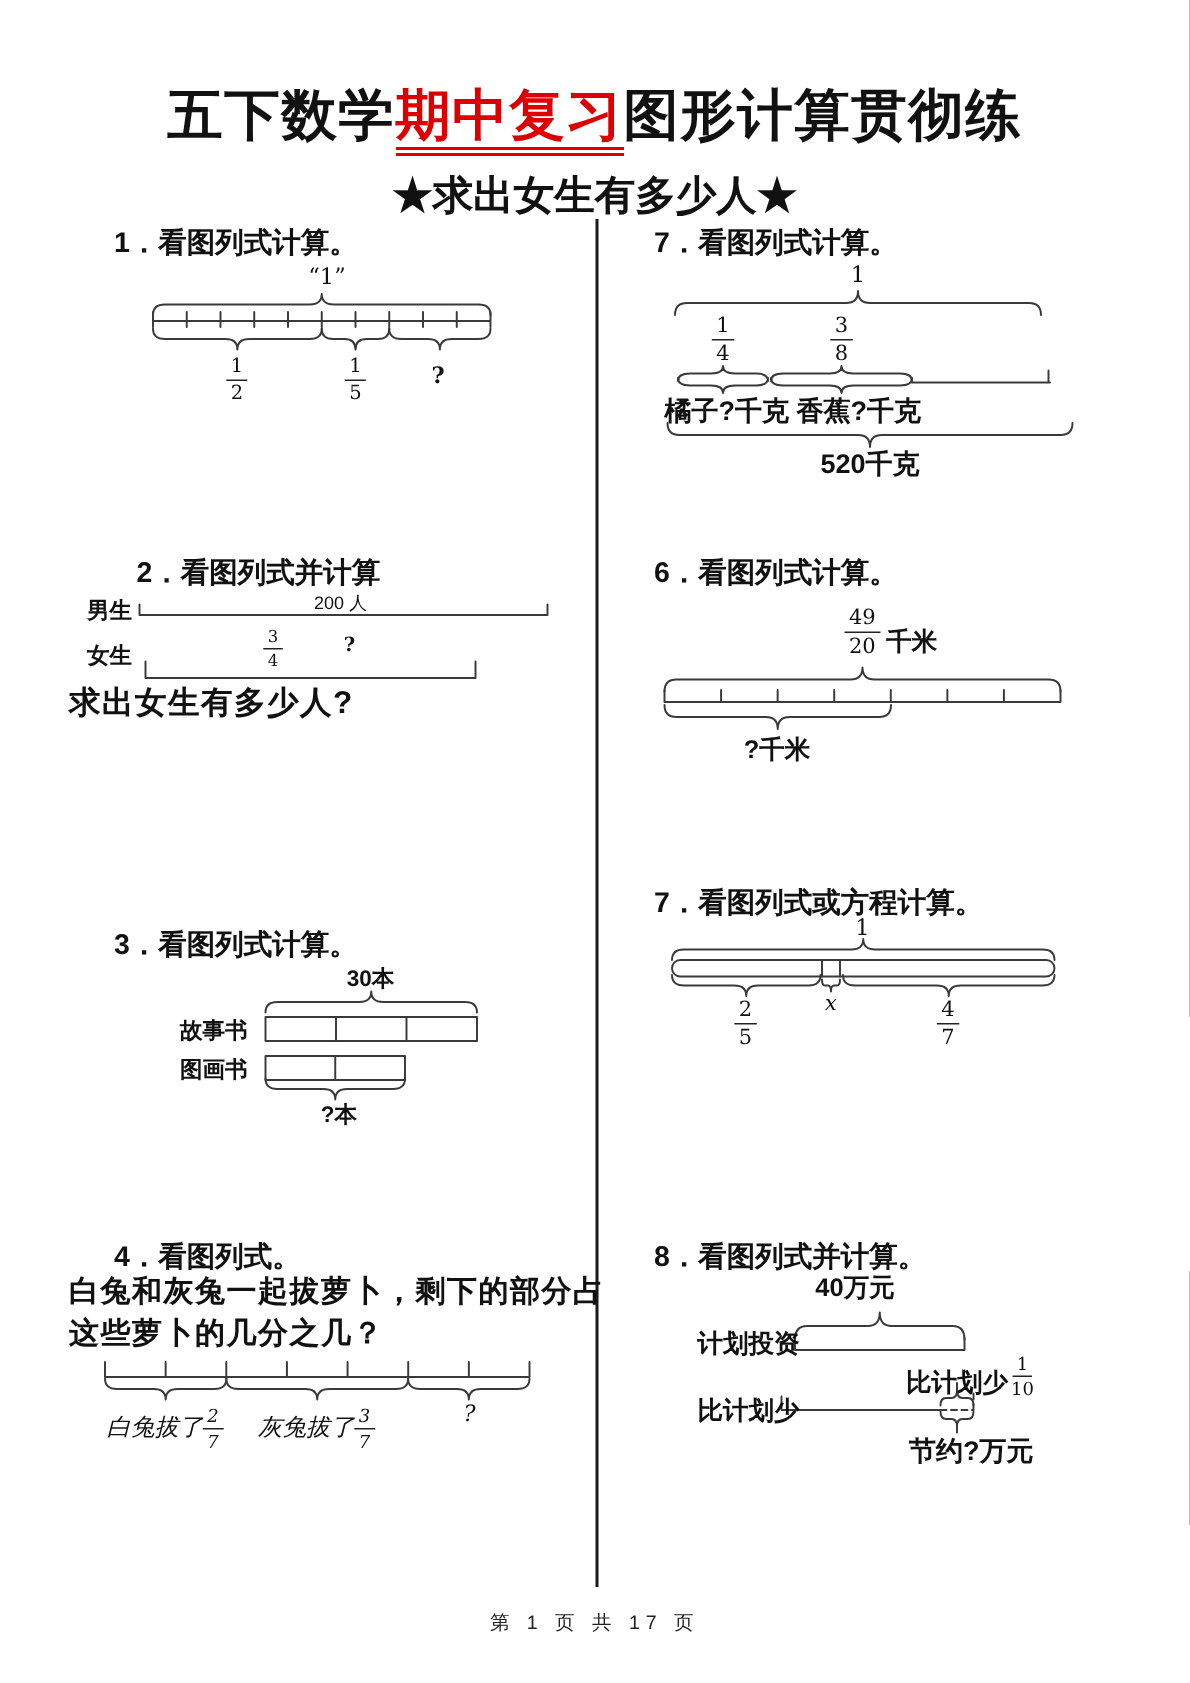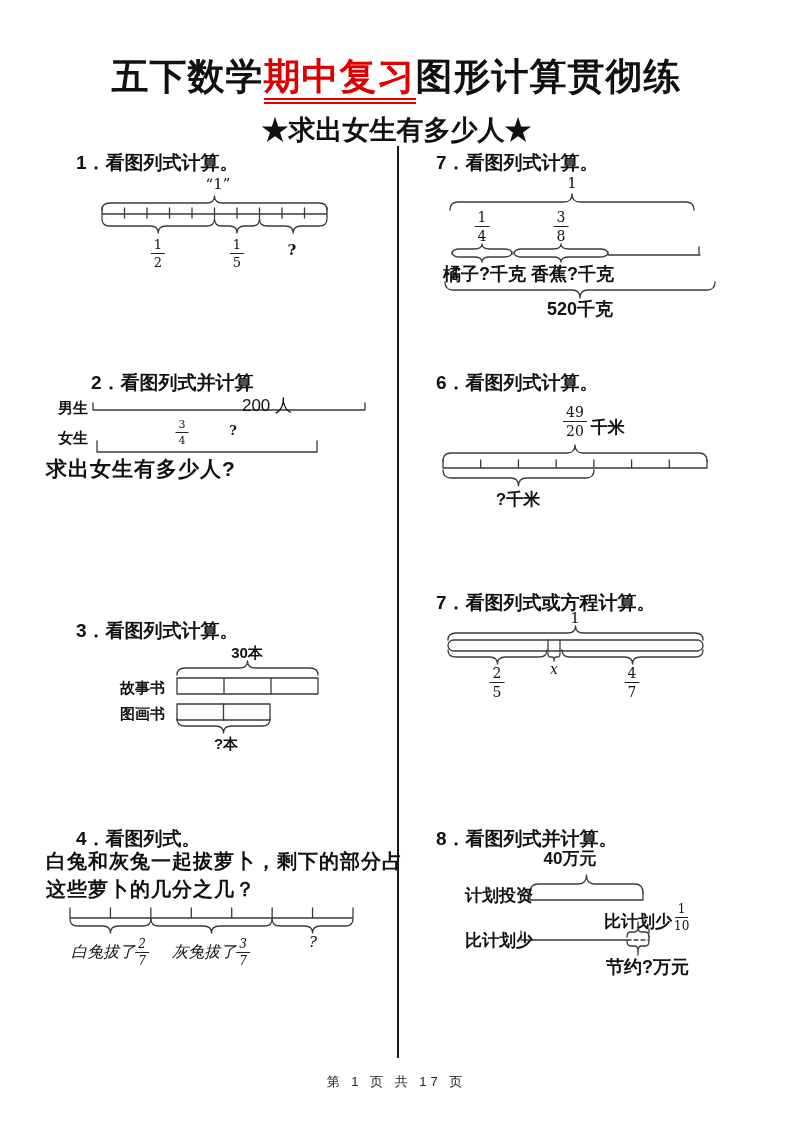--- a/index.html
+++ b/index.html
@@ -108,21 +108,21 @@
       <span class="den">2</span>
     </span>
   <span class="lb frac c" style="left:237px;top:238px;">
       <span class="num">1</span>
       <span class="den">5</span>
     </span>
   <div class="lb q c" style="left:292px;top:242px;font-size:15px;">?</div>
 
   <div class="lb h" style="left:63px;top:372px;">2．看图列式并计算</div>
   <div class="lb zh" style="left:58px;top:399px;font-size:15px;">男生</div>
-  <div class="lb c" style="left:227px;top:396px;font-size:17px;margin-left:40px;">200 人</div>
+  <div class="lb c" style="left:227px;top:396px;font-size:12px;">200 人</div>
   <div class="lb zh" style="left:58px;top:429px;font-size:15px;">女生</div>
   <span class="lb frac f11 c" style="left:182px;top:419px;">
       <span class="num">3</span>
       <span class="den">4</span>
     </span>
   <div class="lb q c" style="left:233px;top:424px;font-size:13px;">?</div>
   <div class="lb stmt" style="left:46px;top:457px;font-size:21px;">求出女生有多少人?</div>
 
   <div class="lb h" style="left:48px;top:620px;">3．看图列式计算。</div>
   <div class="lb zh c" style="left:247px;top:644px;font-size:15px;">30本</div>

